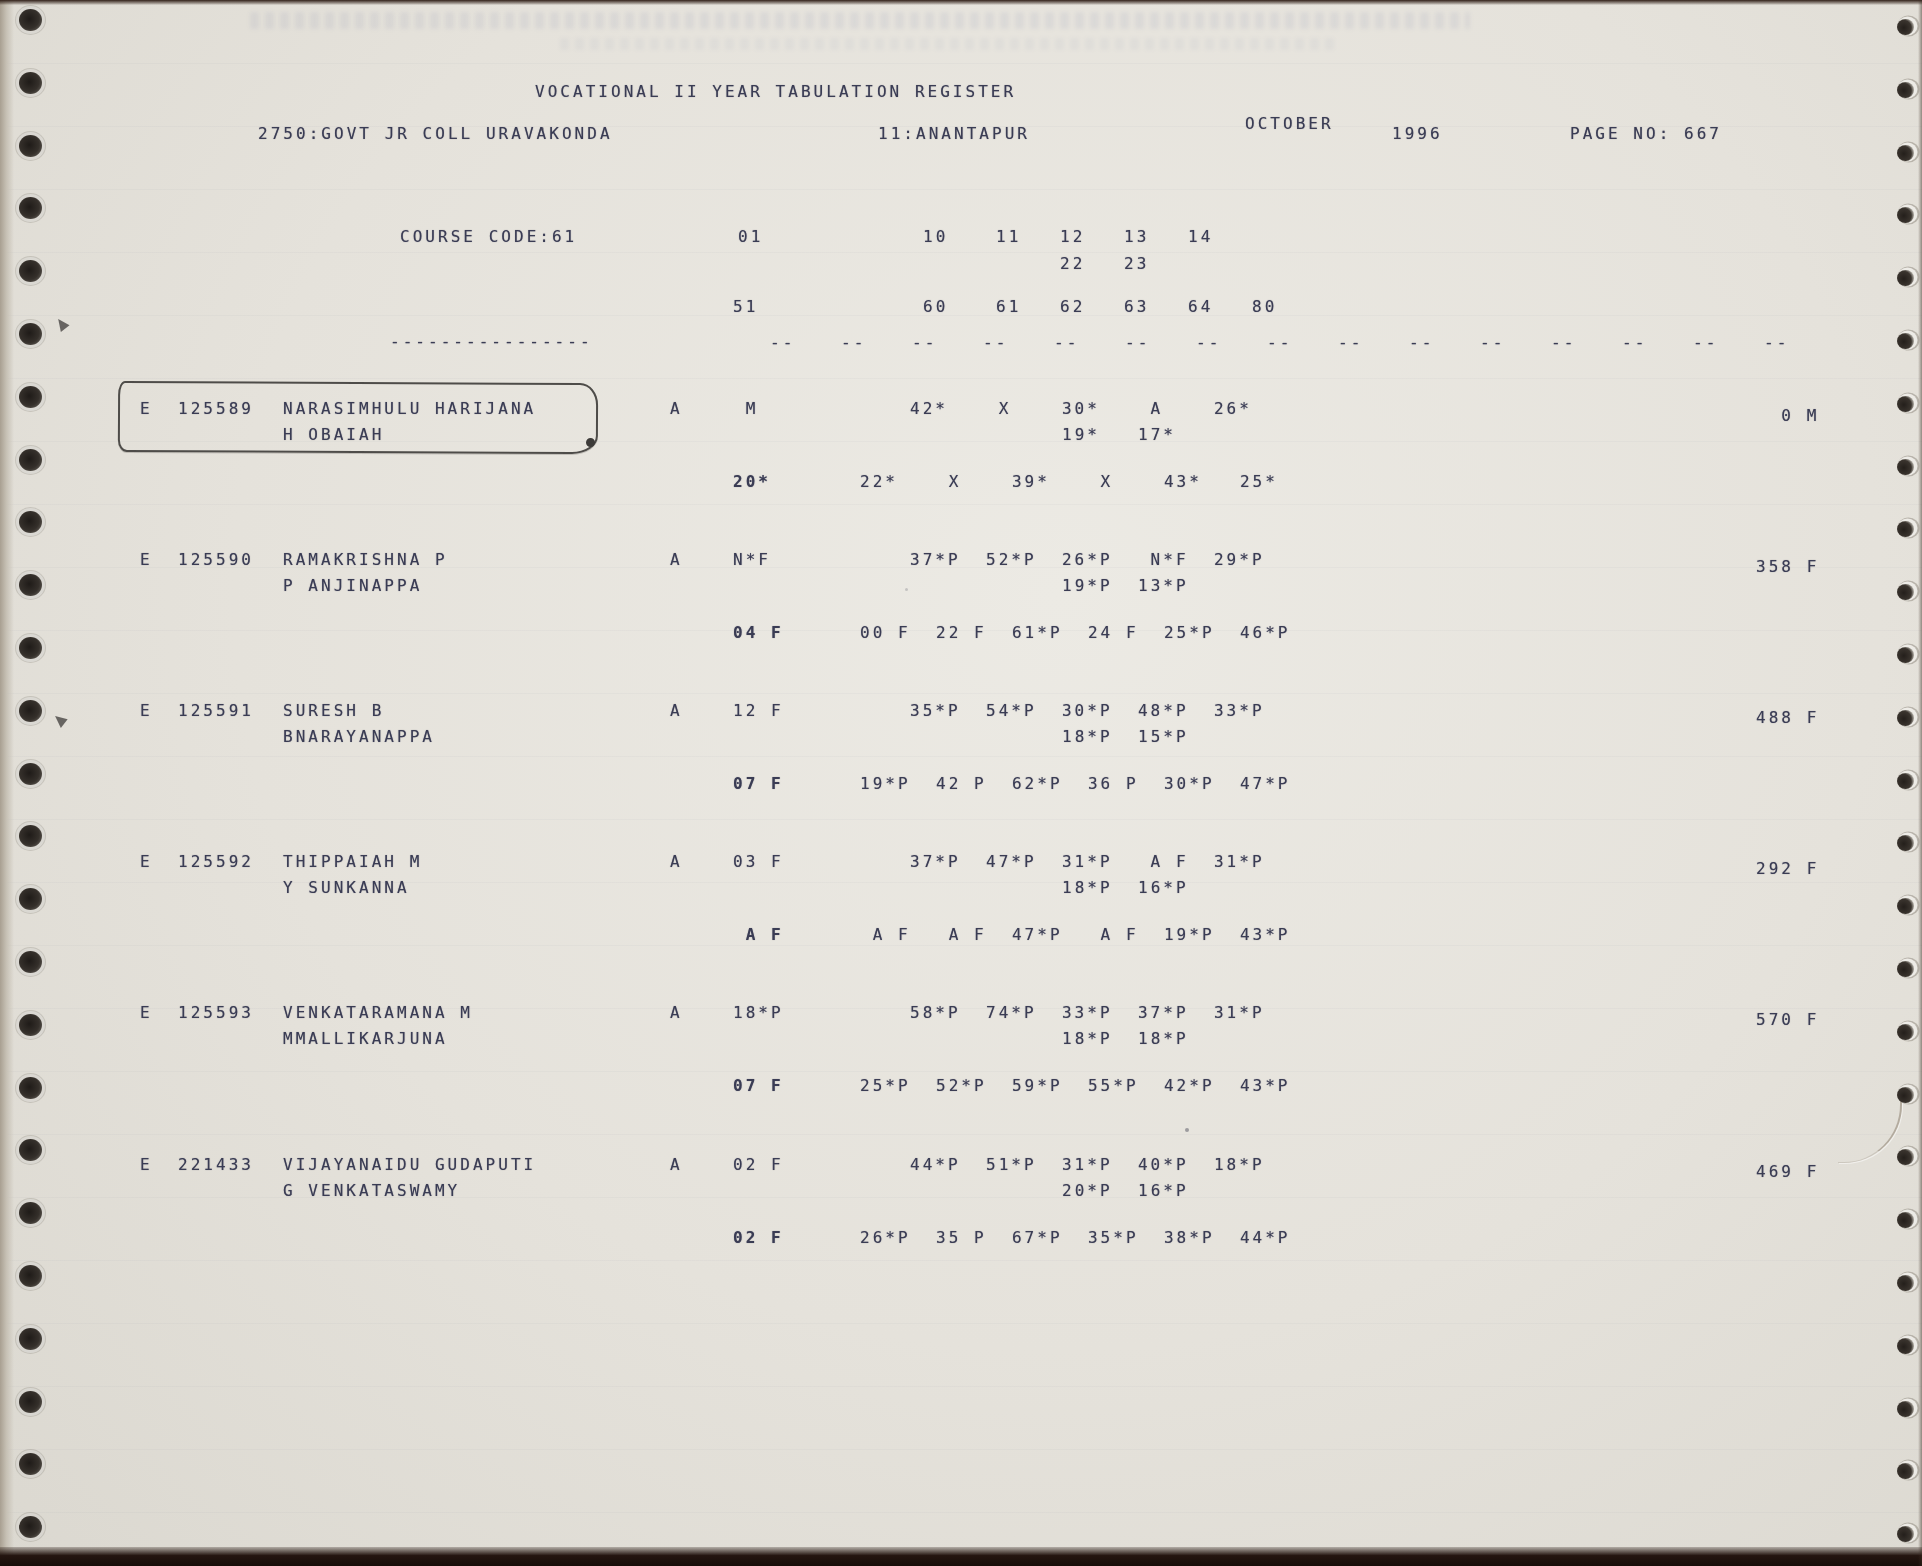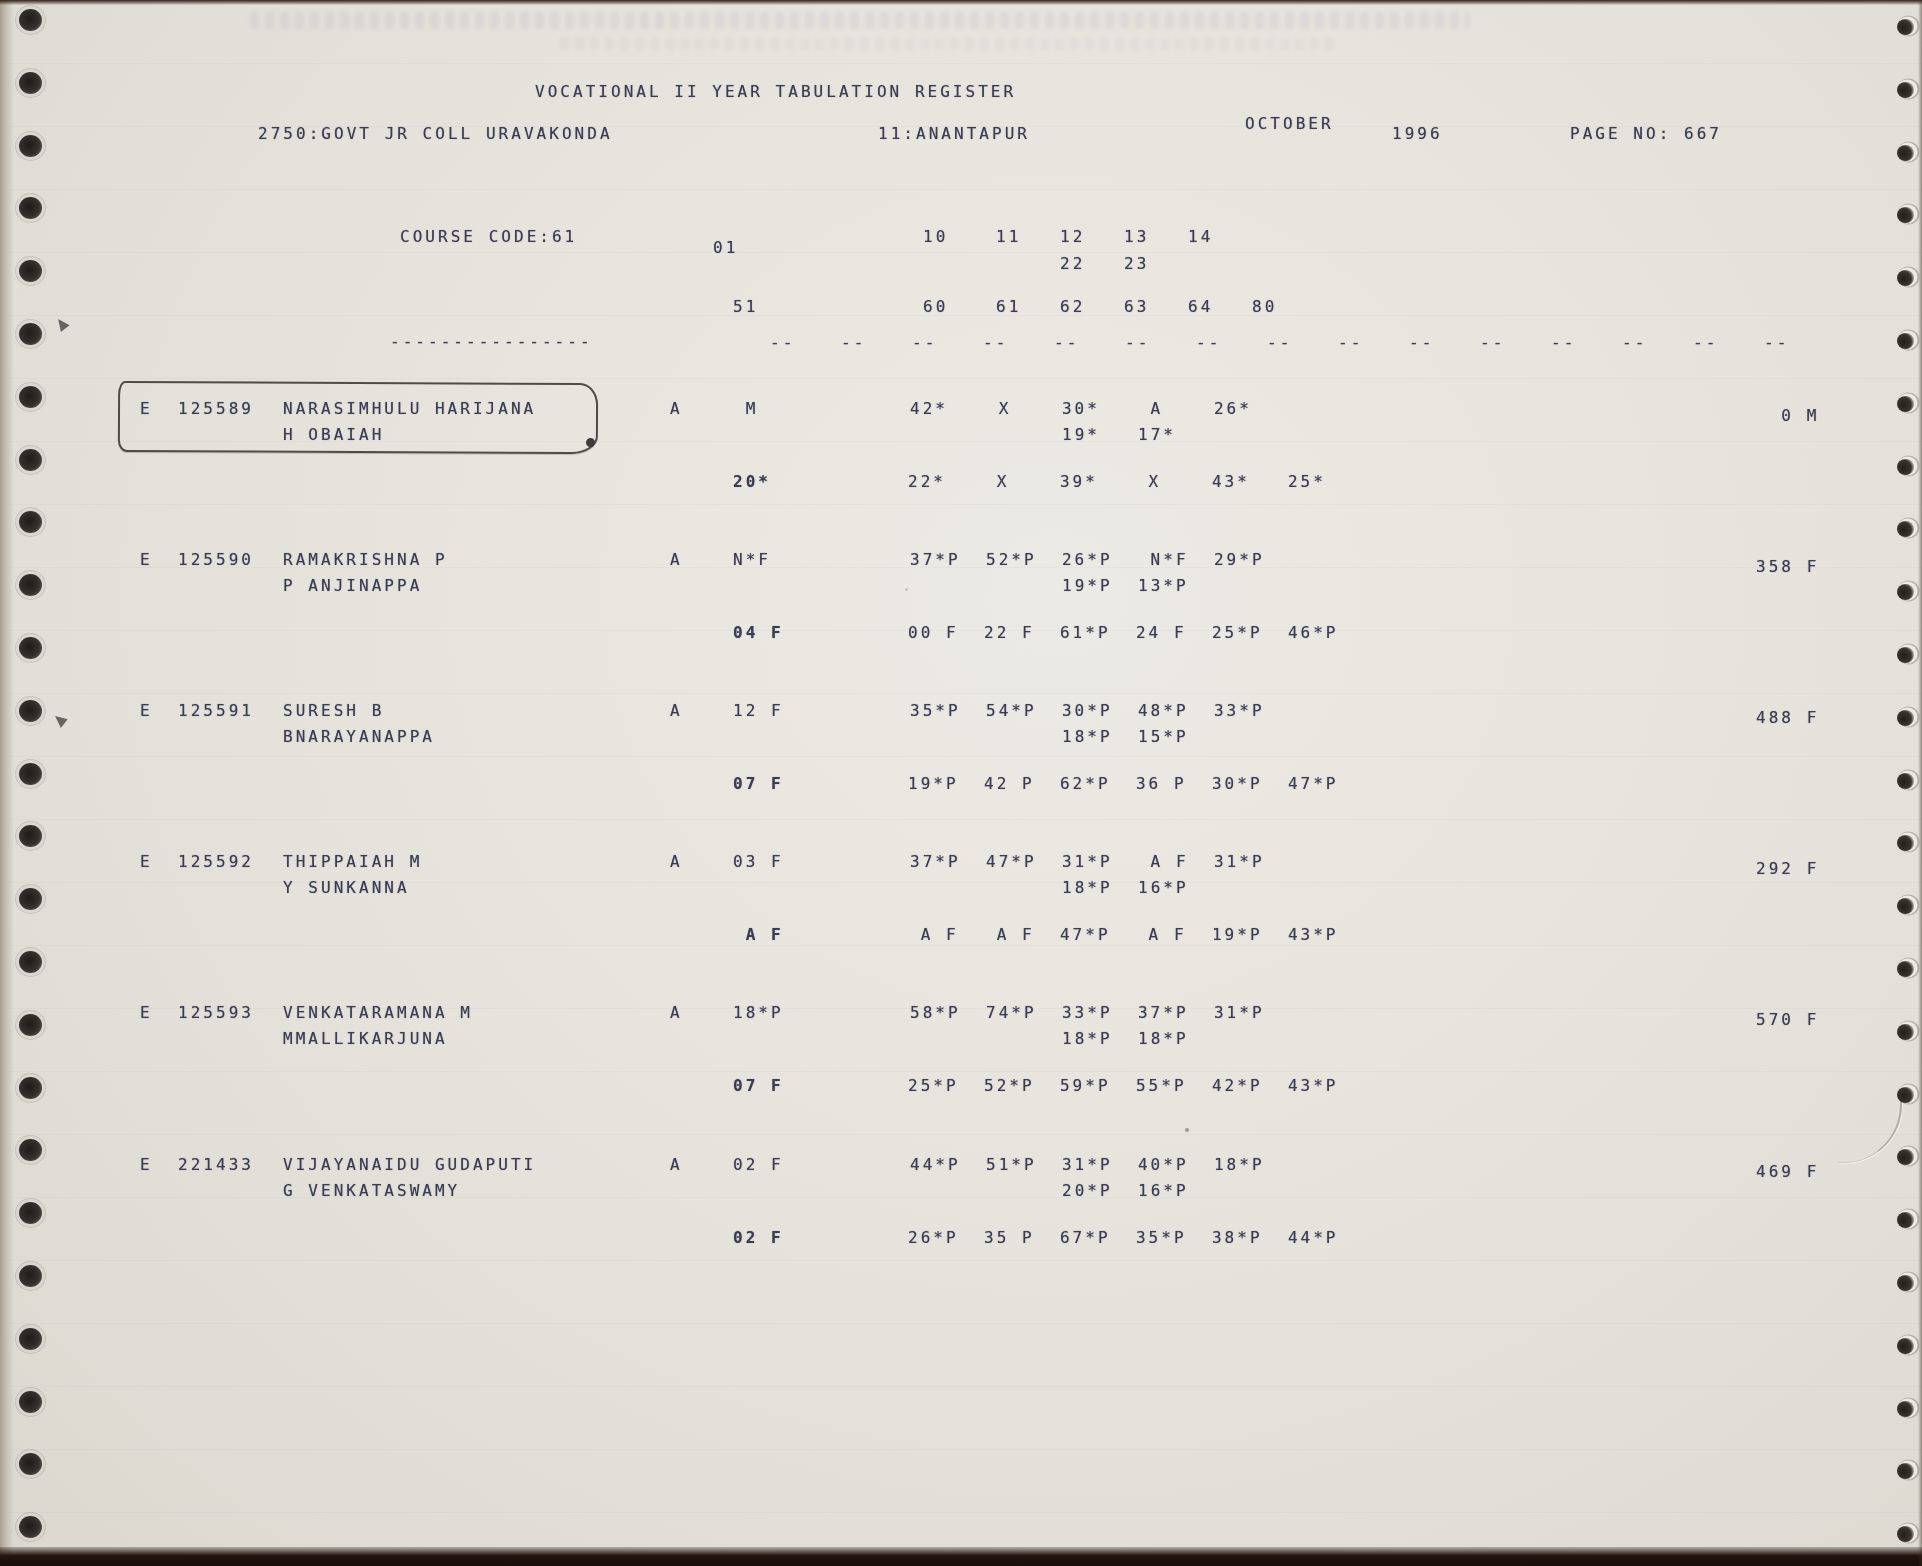--- a/index.html
+++ b/index.html
@@ -41,21 +41,21 @@
   .record{position:absolute;left:0;width:1922px;height:150px;}
   .c-flag{left:140px;top:0;}
   .c-roll{left:178px;top:0;}
   .c-name{left:283px;top:0;}
   .c-name2{left:283px;top:26px;}
   .c-att{left:670px;top:0;}
   .c-p1{left:733px;top:0;}
   .c-marks1{left:910px;top:0;}
   .c-marks1b{left:1062px;top:26px;}
   .c-p2{left:733px;top:73px;font-weight:bold;}
-  .c-marks2{left:908px;top:73px;}
+  .c-marks2{left:860px;top:73px;}
   .c-total{left:1756px;top:7px;}
   
   .hole-l{
     position:absolute;width:23px;height:22px;border-radius:50%;
     background:radial-gradient(circle at 45% 45%, #1f1b18 0%, #35302b 55%, #55504a 78%, rgba(85,80,74,0) 85%);
     box-shadow:0 0 0 3px rgba(255,255,255,0.35), 0 0 0 4px rgba(120,114,104,0.25);
   }
   .hole-r{
     position:absolute;width:17px;height:16px;border-radius:50%;
     background:radial-gradient(circle at 40% 55%, #241f1b 0%, #3a342e 55%, rgba(90,84,76,0.4) 75%, rgba(90,84,76,0) 85%);
@@ -161,21 +161,21 @@
   </div>
 
 <div class="ln" style="left:535px;top:83px;">VOCATIONAL II YEAR TABULATION REGISTER</div>
 <div class="ln" style="left:258px;top:125px;">2750:GOVT JR COLL URAVAKONDA</div>
 <div class="ln" style="left:878px;top:125px;">11:ANANTAPUR</div>
 <div class="ln" style="left:1245px;top:115px;">OCTOBER</div>
 <div class="ln" style="left:1392px;top:125px;">1996</div>
 <div class="ln" style="left:1570px;top:125px;">PAGE NO: 667</div>
 
 <div class="ln" style="left:400px;top:228px;">COURSE CODE:61</div>
-<div class="ln" style="left:713px;top:228px;margin-top:11px;">01</div>
+<div class="ln" style="left:738px;top:228px;">01</div>
 <div class="ln" style="left:923px;top:228px;">10</div>
 <div class="ln" style="left:996px;top:228px;">11</div>
 <div class="ln" style="left:1060px;top:228px;">12</div>
 <div class="ln" style="left:1124px;top:228px;">13</div>
 <div class="ln" style="left:1188px;top:228px;">14</div>
 <div class="ln" style="left:1060px;top:255px;">22</div>
 <div class="ln" style="left:1124px;top:255px;">23</div>
 <div class="ln" style="left:733px;top:298px;">51</div>
 <div class="ln" style="left:923px;top:298px;">60</div>
 <div class="ln" style="left:996px;top:298px;">61</div>

